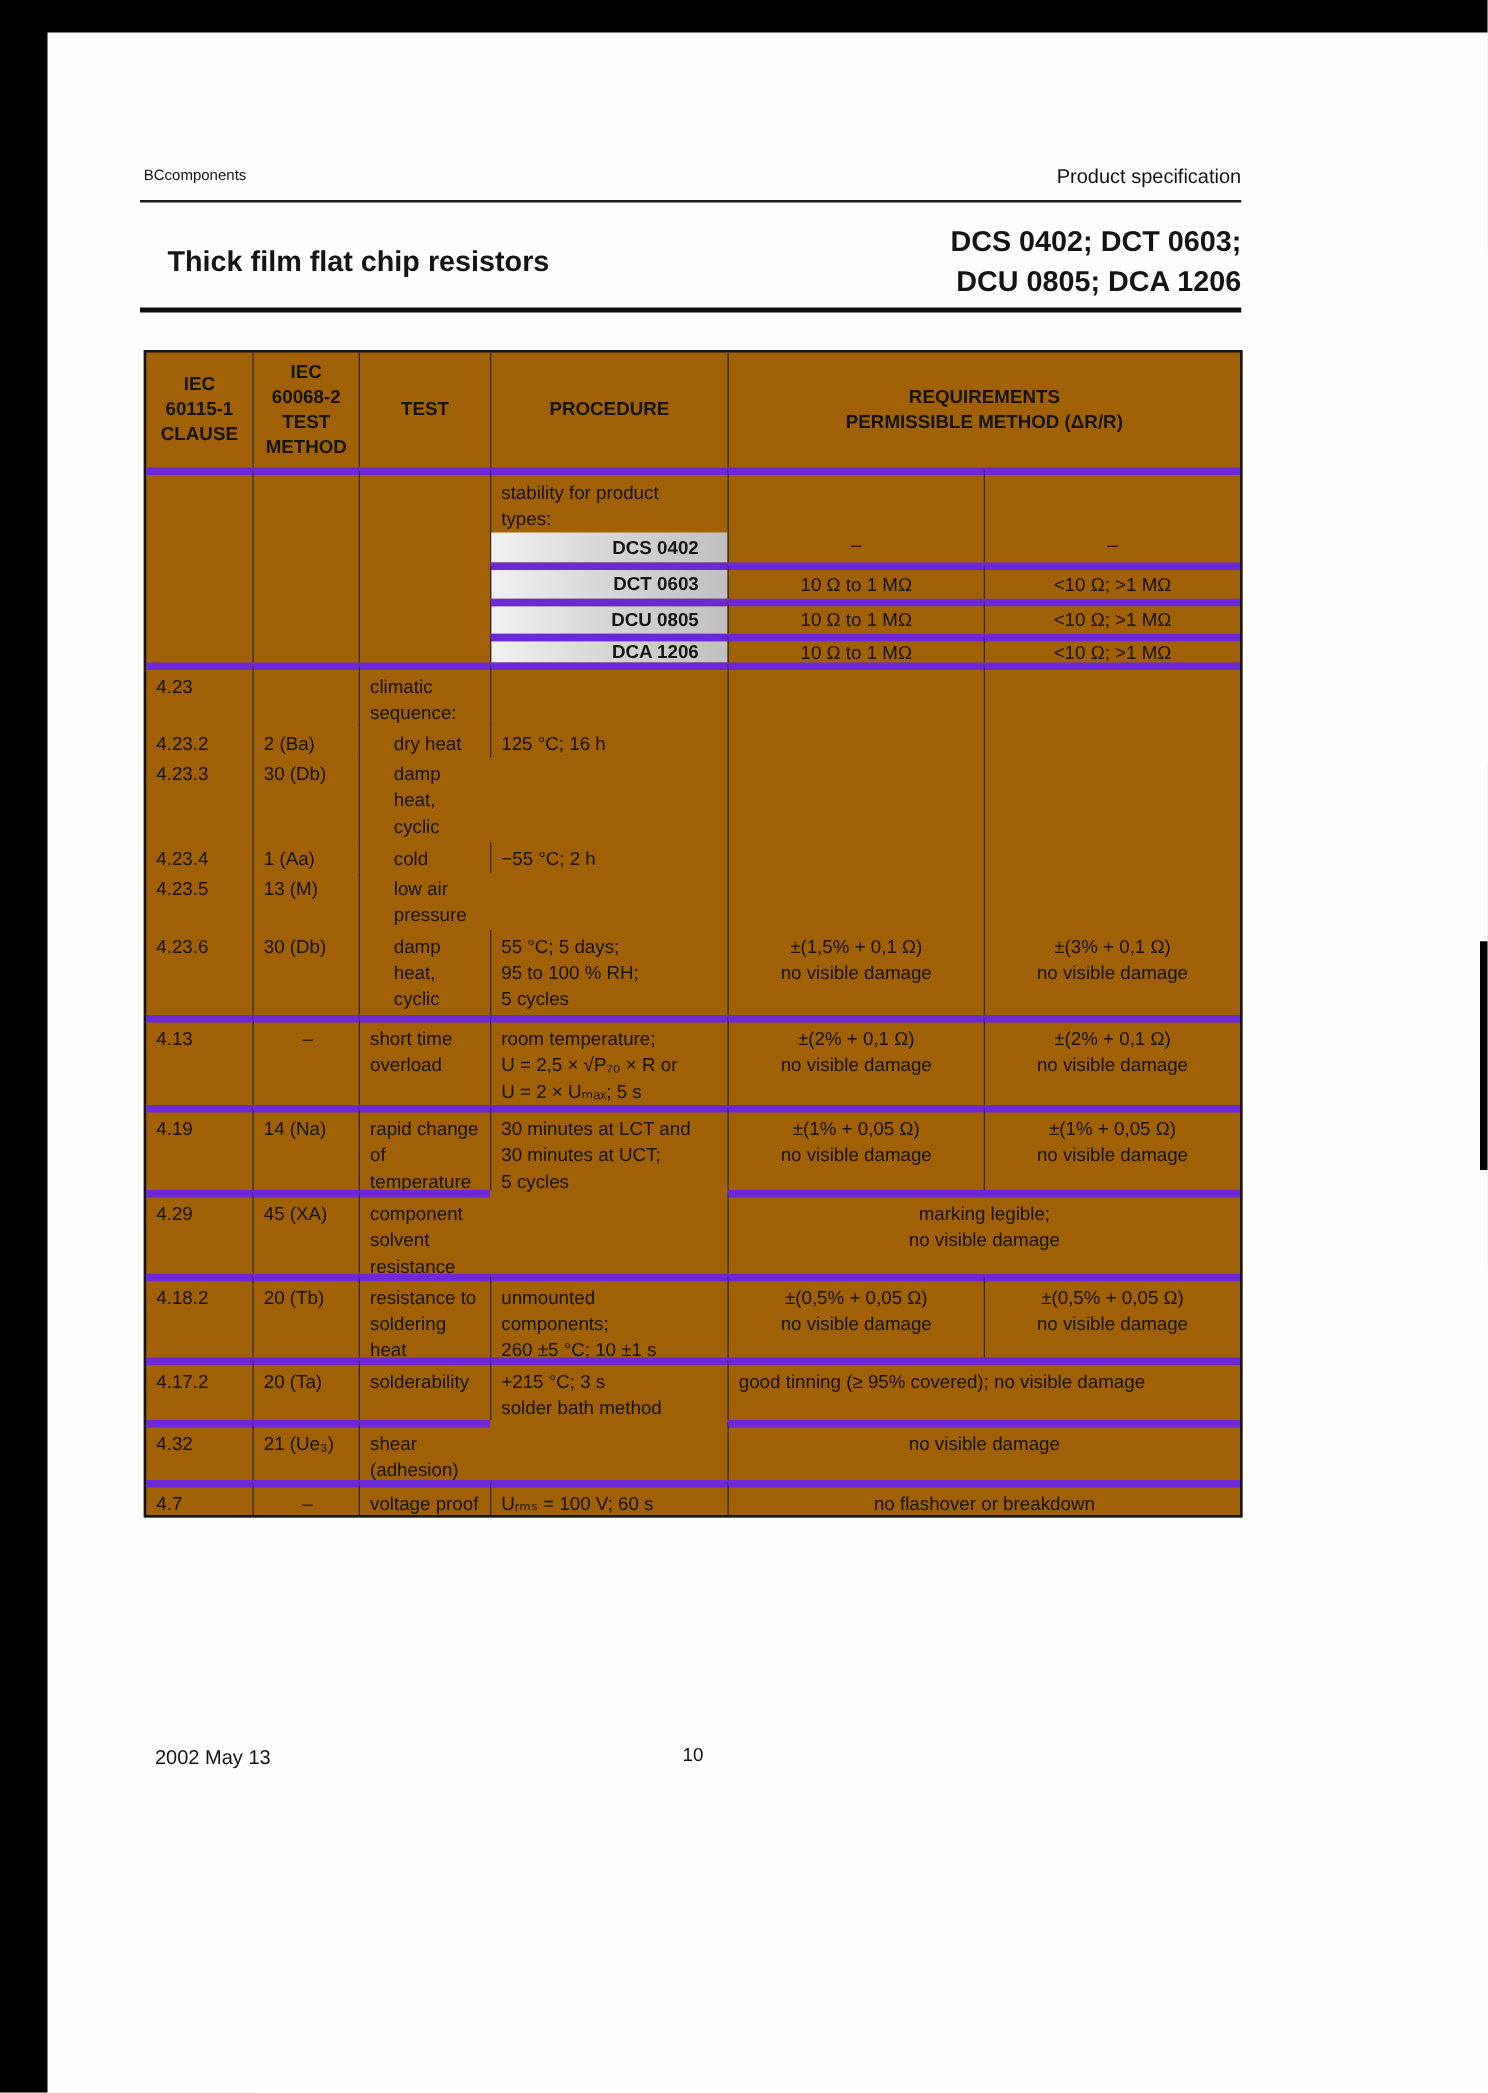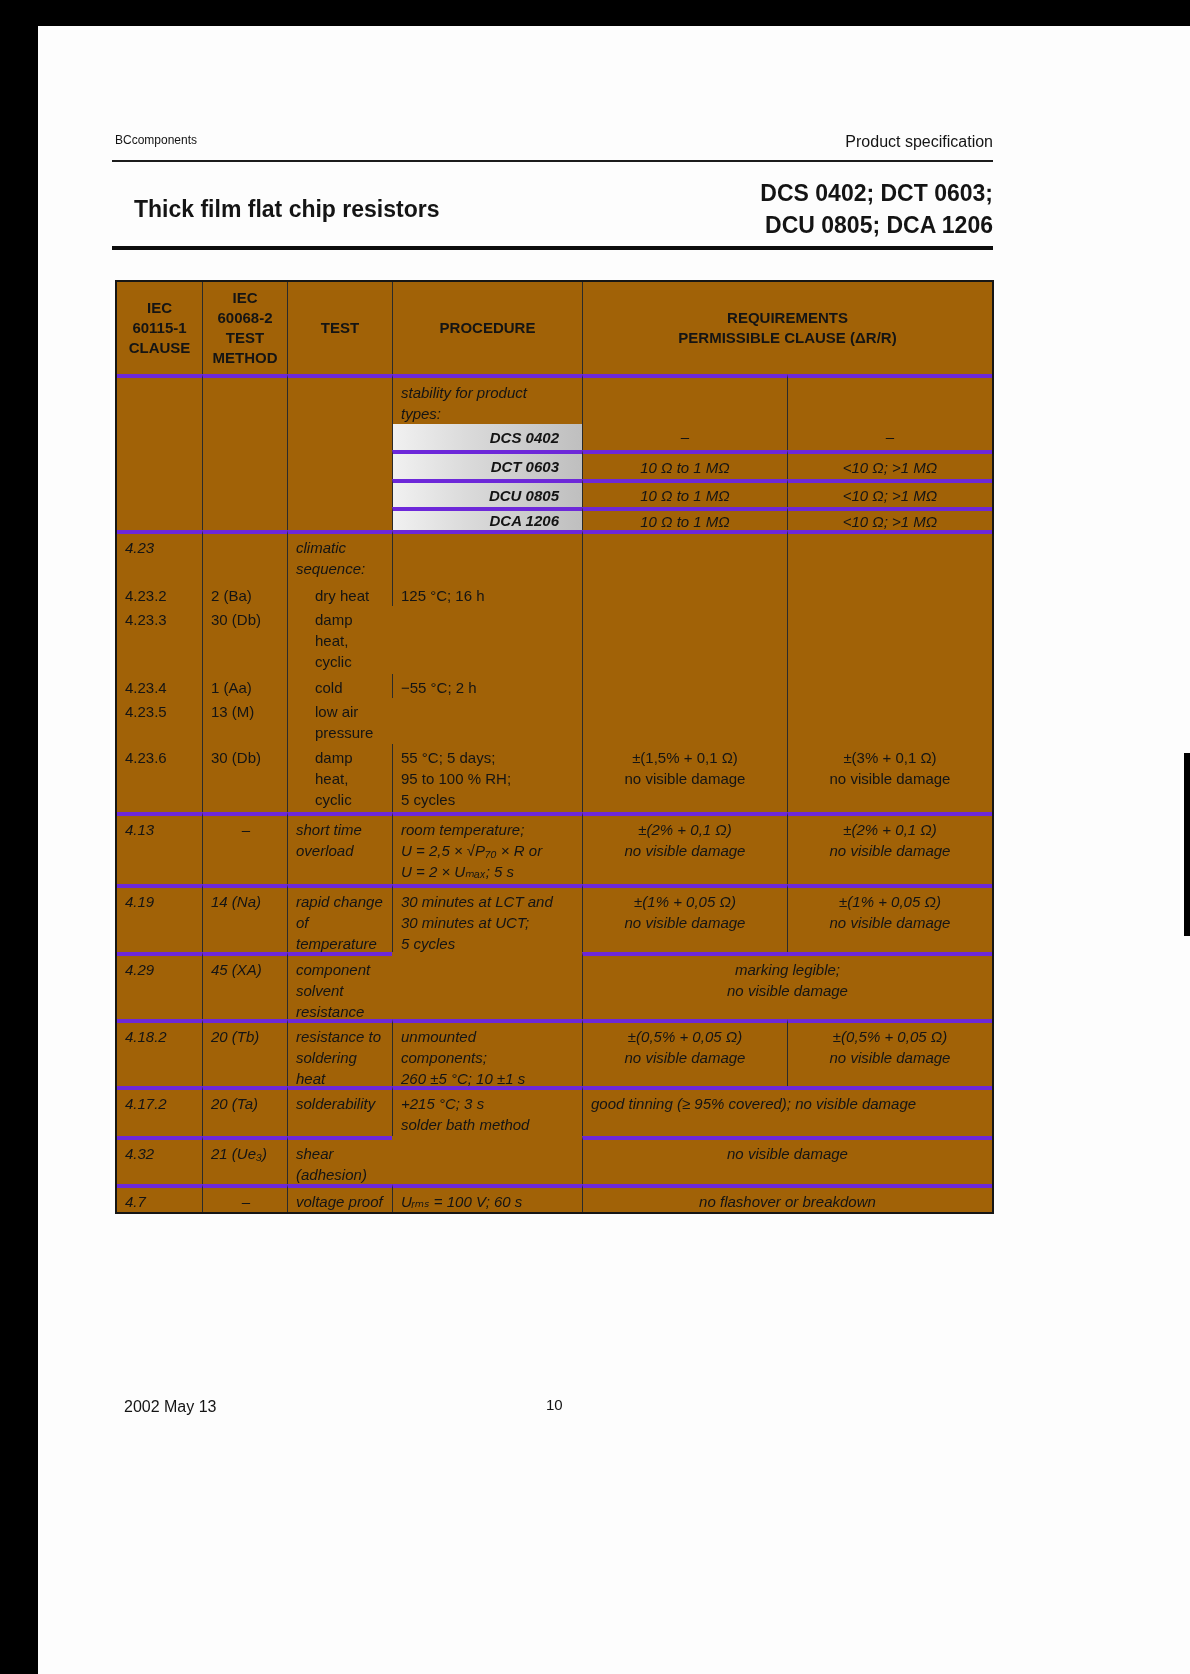--- a/index.html
+++ b/index.html
@@ -25,21 +25,21 @@
   
   .spec-table {
     position:absolute; left:115px; top:280px; background:#a16207;
     display:grid;
     grid-template-columns:85px 85px 105px 190px 205px 205px;
     grid-template-rows:92px 76px 29px 28px 23px 52px 24px 68px 24px 46px 68px 72px 68px 67px 67px 50px 48px 28px;
     border:2px solid #161616;
   }
   .c   { font-size:15px; line-height:21px; padding:3px 6px 2px 8px; white-space:pre-line; }
   .bl  { border-left:1px solid #2a2a2a; }
-  .bt  { border-top:4px solid #6d28d9;font-style:italic; }
+  .bt  { border-top:6px solid #6d28d9; }
   .hd  { display:flex; align-items:center; justify-content:center; text-align:center; font-weight:bold; line-height:20px; padding:4px 2px; }
   .req { text-align:center; padding-left:3px; padding-right:3px; }
   .vc  { display:flex; align-items:center; justify-content:center; }
   .vb  { display:flex; align-items:flex-end; justify-content:center; padding-bottom:3px; }
   .ind { padding-left:27px; }
   .ctr { text-align:center; }
   .stabwrap  { padding:0; display:flex; flex-direction:column; justify-content:space-between; }
   .stabintro { padding:4px 8px 0 8px; white-space:pre-line; }
   .shade {
     background:linear-gradient(90deg,#f1f1f1 0%,#dadada 40%,#bfbfbf 100%);
@@ -76,21 +76,21 @@
     <div class="c hd" style="grid-area:1/1/2/2">IEC
 60115-1
 CLAUSE</div>
     <div class="c hd bl" style="grid-area:1/2/2/3">IEC
 60068-2
 TEST
 METHOD</div>
     <div class="c hd bl" style="grid-area:1/3/2/4">TEST</div>
     <div class="c hd bl" style="grid-area:1/4/2/5">PROCEDURE</div>
     <div class="c hd bl" style="grid-area:1/5/2/7">REQUIREMENTS
-PERMISSIBLE CLAUSE (ΔR/R)</div>
+PERMISSIBLE METHOD (ΔR/R)</div>
 
     <div class="c bt" style="grid-area:2/1/6/2"></div>
     <div class="c bt bl" style="grid-area:2/2/6/3"></div>
     <div class="c bt bl" style="grid-area:2/3/6/4"></div>
     <div class="c bt bl stabwrap" style="grid-area:2/4/3/5">
       <div class="stabintro">stability for product
 types:</div>
       <div class="shade shade-label">DCS 0402</div>
     </div>
     <div class="c bt bl req vb" style="grid-area:2/5/3/6">–</div>

